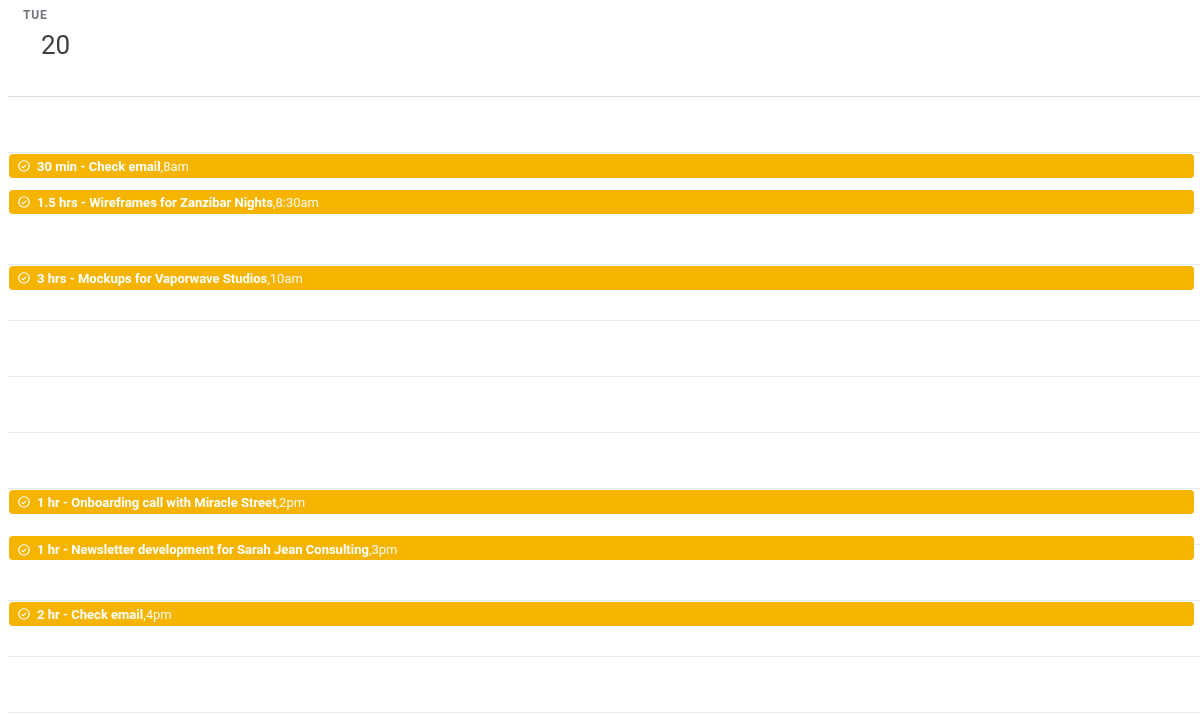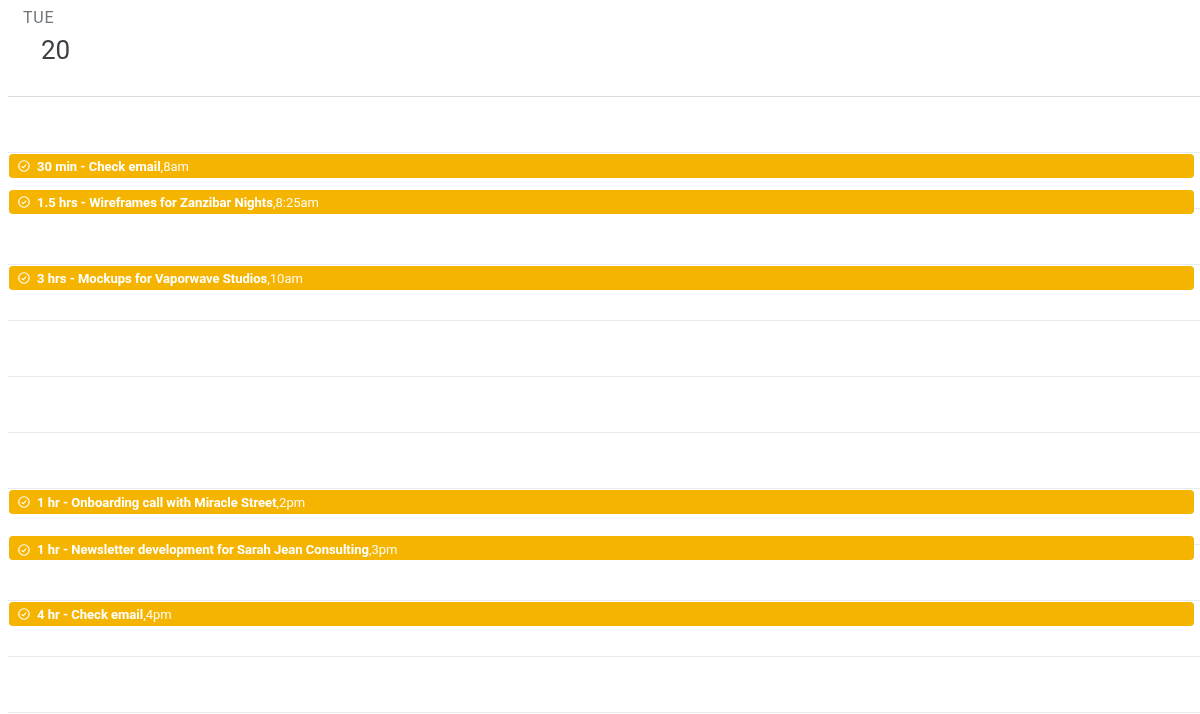--- a/index.html
+++ b/index.html
@@ -8,24 +8,24 @@
       background: #fff;
       width: 1200px;
       height: 714px;
       overflow: hidden;
     }
     .header {
       padding: 8px 0 0 23px;
       height: 96px;
     }
     .day-name {
-      font-size: 16px;
+      font-size: 12px;
       color: #70757a;
       letter-spacing: 0.8px;
-      font-weight: 400;
+      font-weight: 700;
     }
     .day-number {
       font-size: 26px;
       color: #3c4043;
       font-weight: 400;
       margin-top: 8px;
       margin-left: 18px;
     }
     .grid {
       border-top: 1px solid #dadce0;
@@ -94,21 +94,21 @@
     </div>
     <div class="event" style="top: 93px; background: rgb(244, 180, 0);">
       <span class="icon">
         <svg width="14" height="14" viewBox="0 0 24 24" fill="none" stroke="#fff" stroke-width="2">
           <circle cx="12" cy="12" r="9"></circle>
           <path d="M8 12.5l2.5 2.5L16 9.5"></path>
         </svg>
       </span>
       <span class="title">1.5 hrs - Wireframes for Zanzibar Nights</span>
       <span class="when">, </span>
-      <span class="when">8:25am</span>
+      <span class="when">8:30am</span>
     </div>
     <div class="event" style="top: 169px; background: rgb(244, 180, 0); text-align: right;">
       <span class="icon">
         <svg width="14" height="14" viewBox="0 0 24 24" fill="none" stroke="#fff" stroke-width="2">
           <circle cx="12" cy="12" r="9"></circle>
           <path d="M8 12.5l2.5 2.5L16 9.5"></path>
         </svg>
       </span>
       <span class="title">3 hrs - Mockups for Vaporwave Studios</span>
       <span class="when">, </span>
@@ -136,17 +136,17 @@
       <span class="when">, </span>
       <span class="when">3pm</span>
     </div>
     <div class="event" style="top: 505px; background: rgb(244, 180, 0);">
       <span class="icon">
         <svg width="14" height="14" viewBox="0 0 24 24" fill="none" stroke="#fff" stroke-width="2">
           <circle cx="12" cy="12" r="9"></circle>
           <path d="M8 12.5l2.5 2.5L16 9.5"></path>
         </svg>
       </span>
-      <span class="title">4 hr - Check email</span>
+      <span class="title">2 hr - Check email</span>
       <span class="when">, </span>
       <span class="when">4pm</span>
     </div>
   </div>
 
 </body></html>

